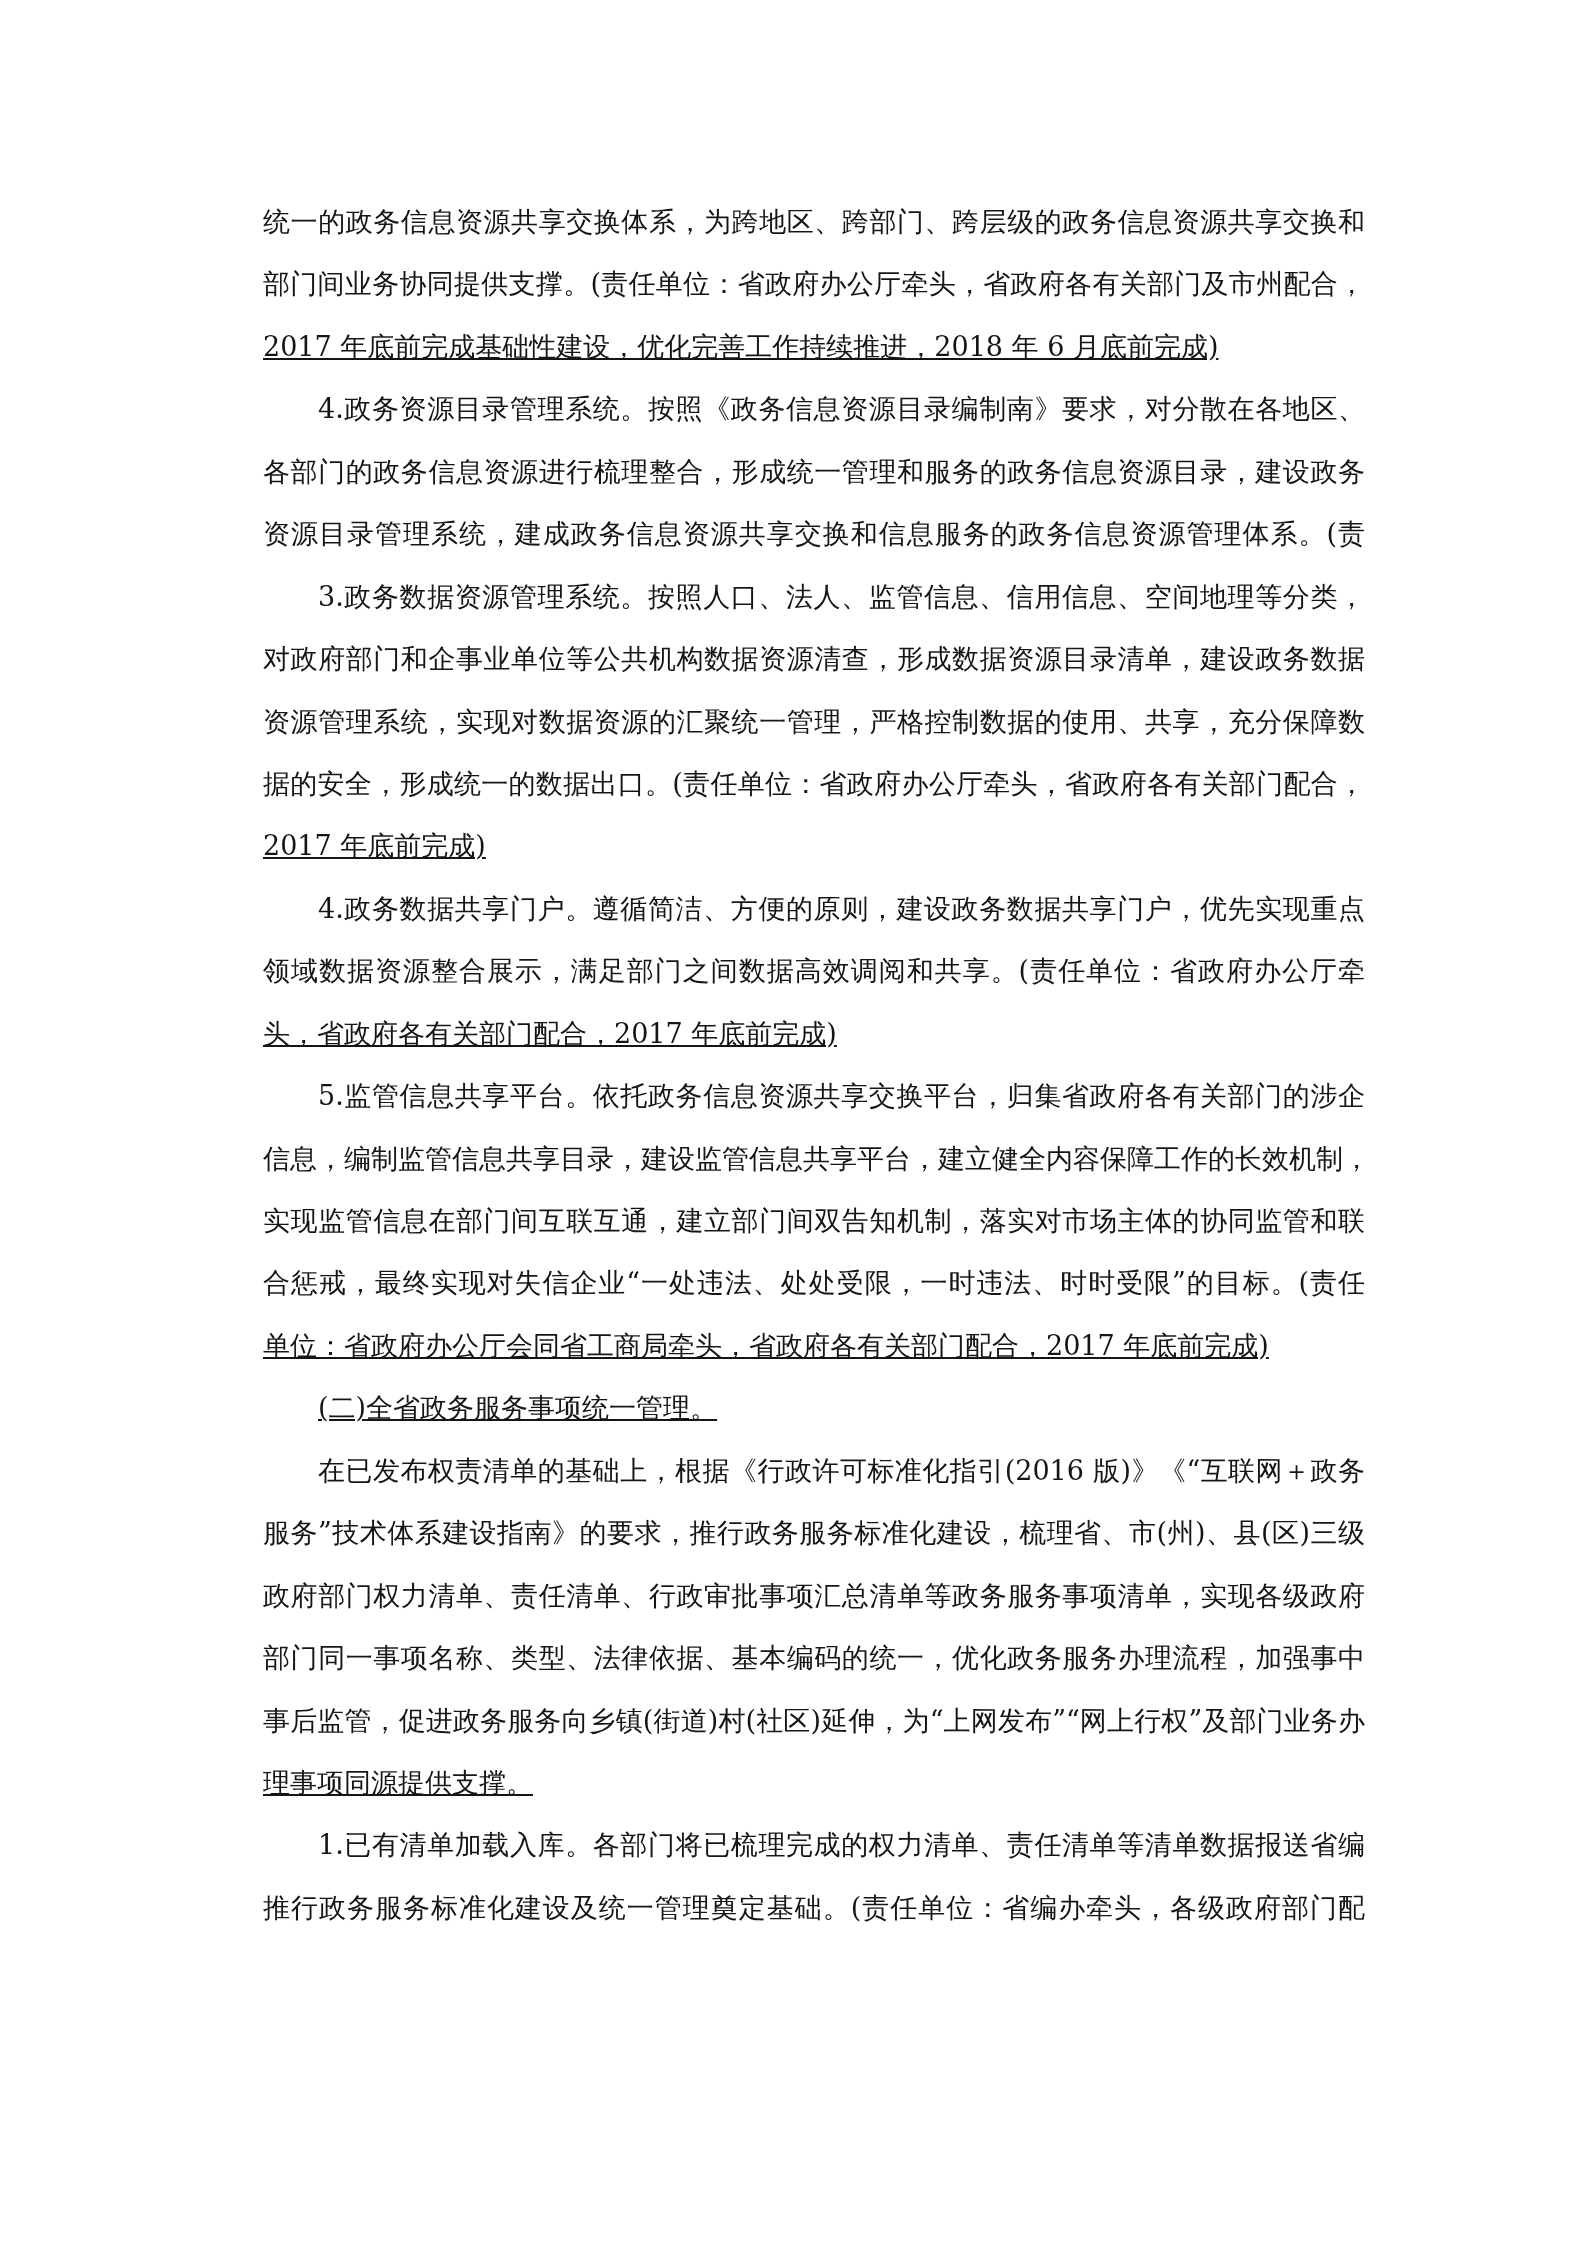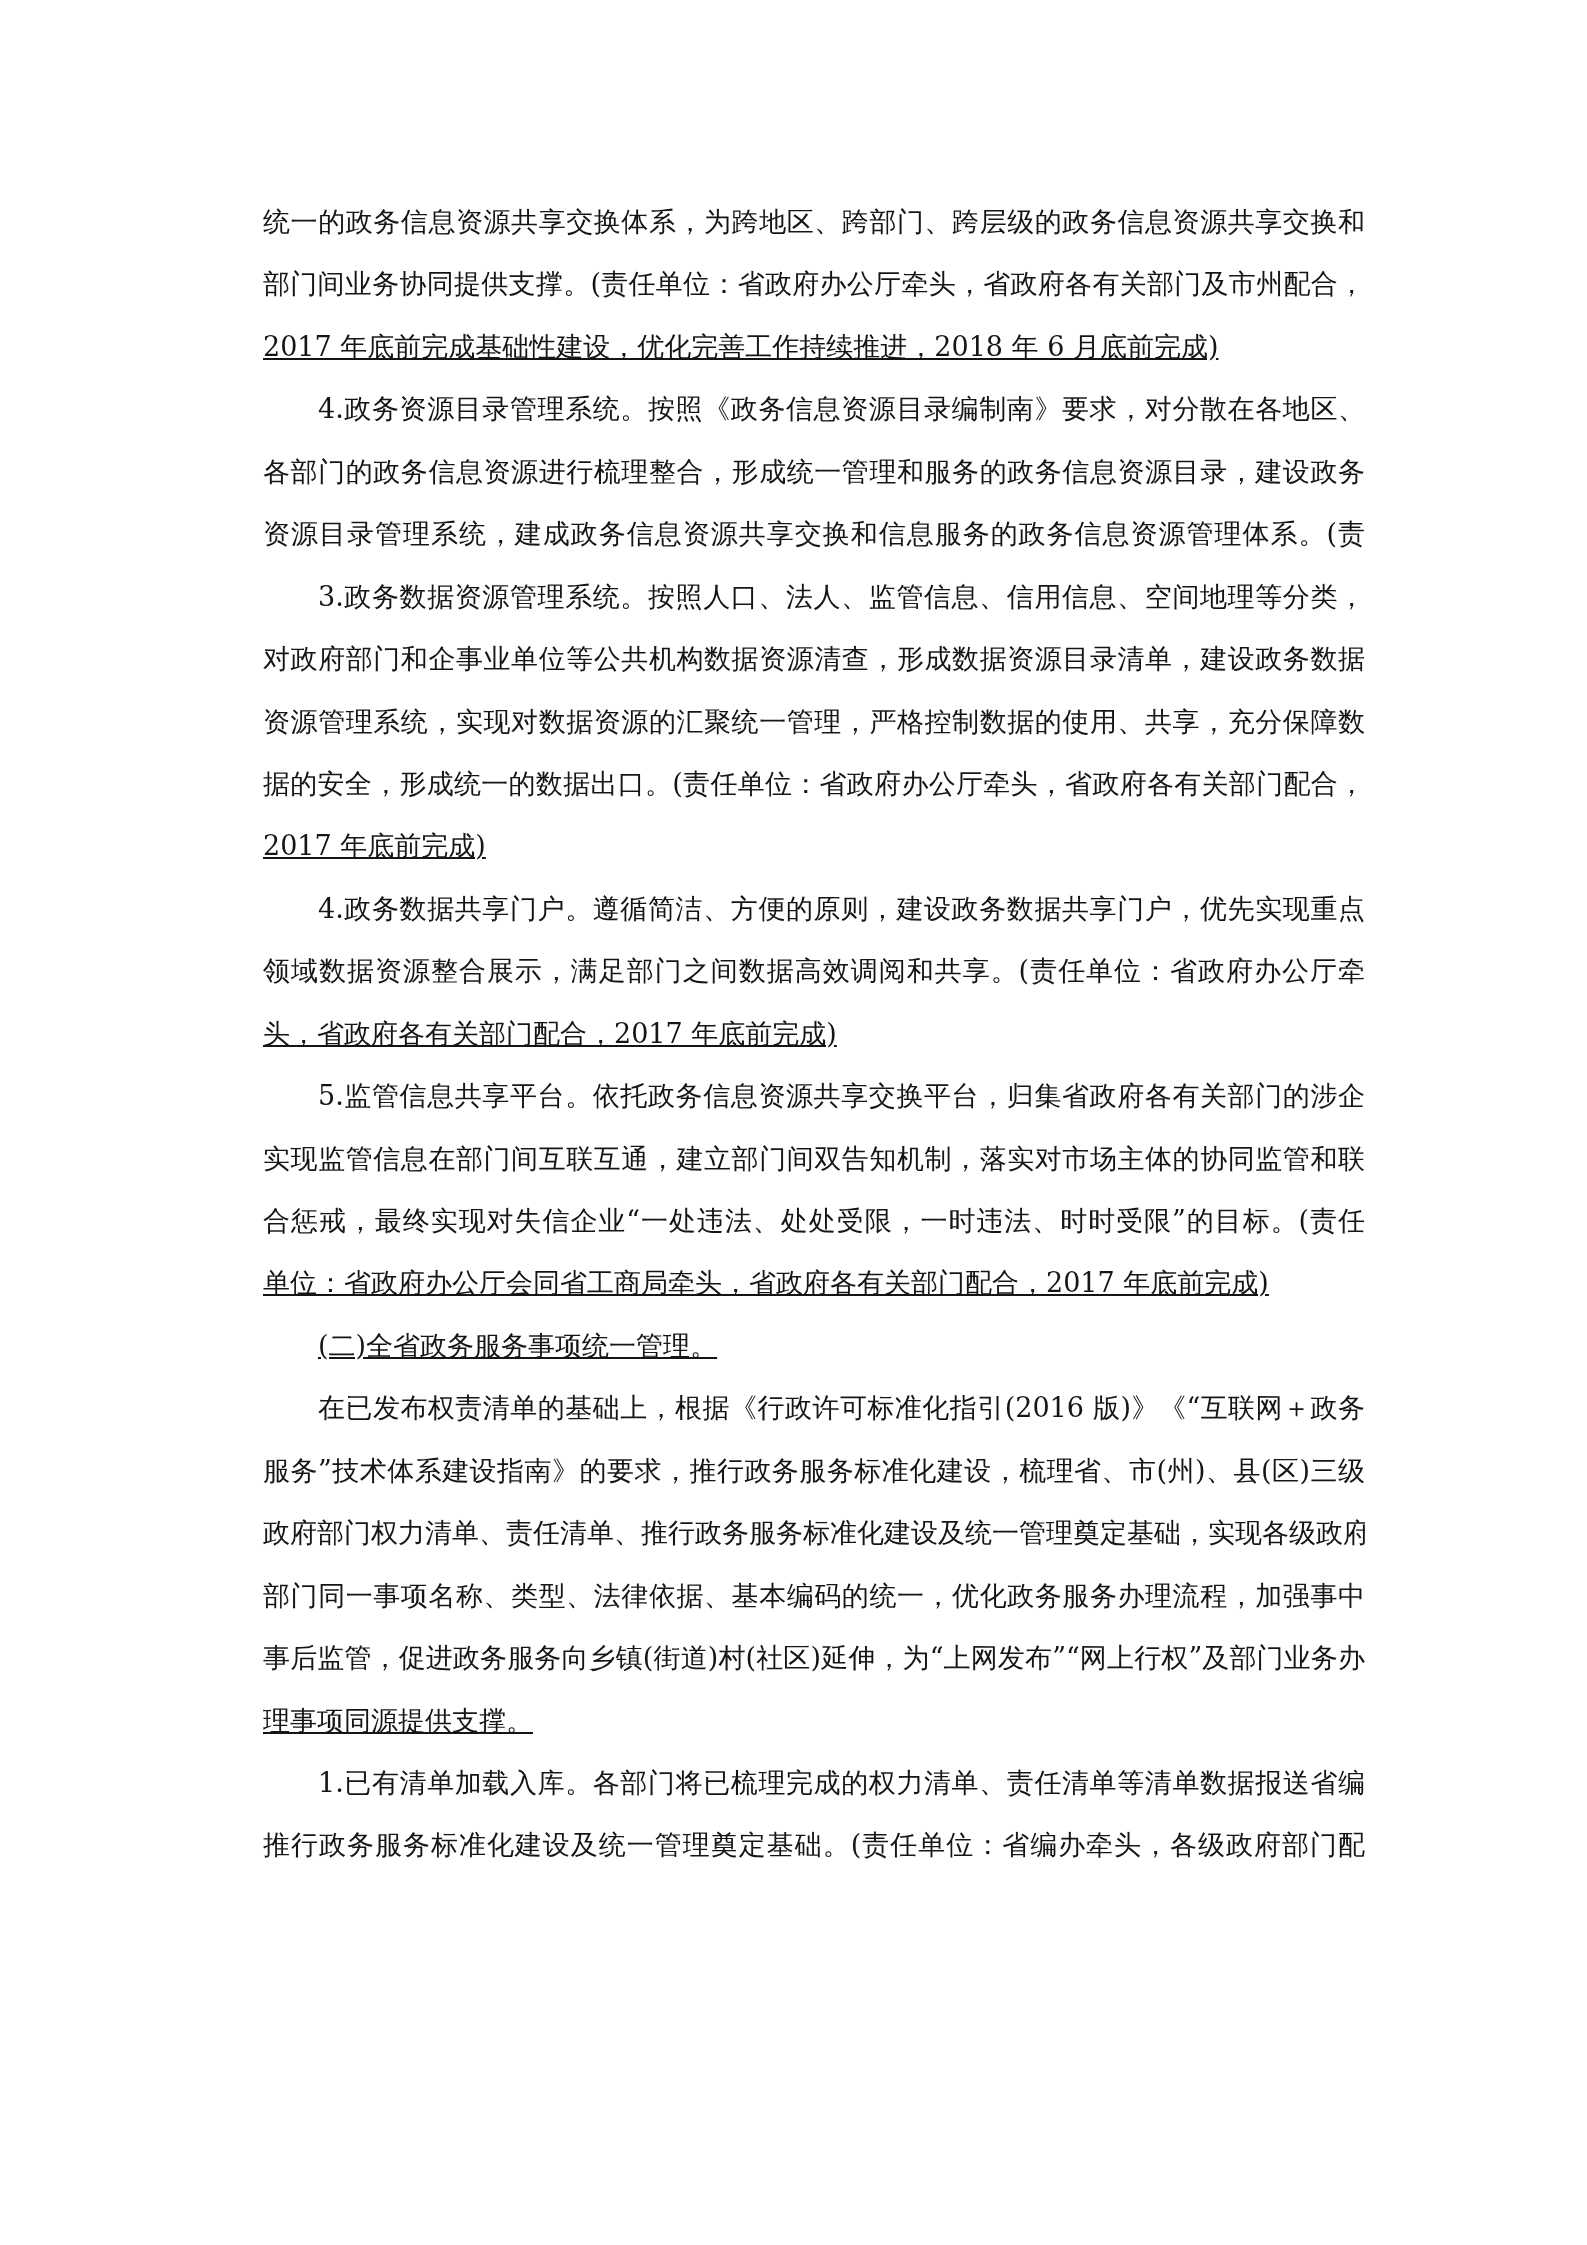--- a/index.html
+++ b/index.html
@@ -80,33 +80,34 @@
     </div>
 
     <div class="paragraph">
       <span class="line indent">4.政务数据共享门户。遵循简洁、方便的原则，建设政务数据共享门户，优先实现重点</span>
       <span class="line">领域数据资源整合展示，满足部门之间数据高效调阅和共享。(责任单位：省政府办公厅牵</span>
       <span class="line last">头，省政府各有关部门配合，2017 年底前完成)</span>
     </div>
 
     <div class="paragraph">
       <span class="line indent">5.监管信息共享平台。依托政务信息资源共享交换平台，归集省政府各有关部门的涉企</span>
+      <span class="line">信息，编制监管信息共享目录，建设监管信息共享平台，建立健全内容保障工作的长效机制，</span>
       <span class="line">实现监管信息在部门间互联互通，建立部门间双告知机制，落实对市场主体的协同监管和联</span>
       <span class="line">合惩戒，最终实现对失信企业“一处违法、处处受限，一时违法、时时受限”的目标。(责任</span>
       <span class="line last">单位：省政府办公厅会同省工商局牵头，省政府各有关部门配合，2017 年底前完成)</span>
     </div>
 
     <div class="paragraph">
       <span class="line indent last">(二)全省政务服务事项统一管理。</span>
     </div>
 
     <div class="paragraph">
       <span class="line indent">在已发布权责清单的基础上，根据《行政许可标准化指引(2016 版)》《“互联网＋政务</span>
       <span class="line">服务”技术体系建设指南》的要求，推行政务服务标准化建设，梳理省、市(州)、县(区)三级</span>
-      <span class="line">政府部门权力清单、责任清单、推行政务服务标准化建设及统一管理奠定基础，实现各级政府</span>
+      <span class="line">政府部门权力清单、责任清单、行政审批事项汇总清单等政务服务事项清单，实现各级政府</span>
       <span class="line">部门同一事项名称、类型、法律依据、基本编码的统一，优化政务服务办理流程，加强事中</span>
       <span class="line">事后监管，促进政务服务向乡镇(街道)村(社区)延伸，为“上网发布”“网上行权”及部门业务办</span>
       <span class="line last">理事项同源提供支撑。</span>
     </div>
 
     <div class="paragraph">
       <span class="line indent">1.已有清单加载入库。各部门将已梳理完成的权力清单、责任清单等清单数据报送省编</span>
       <span class="line">推行政务服务标准化建设及统一管理奠定基础。(责任单位：省编办牵头，各级政府部门配</span>
     </div>
 

